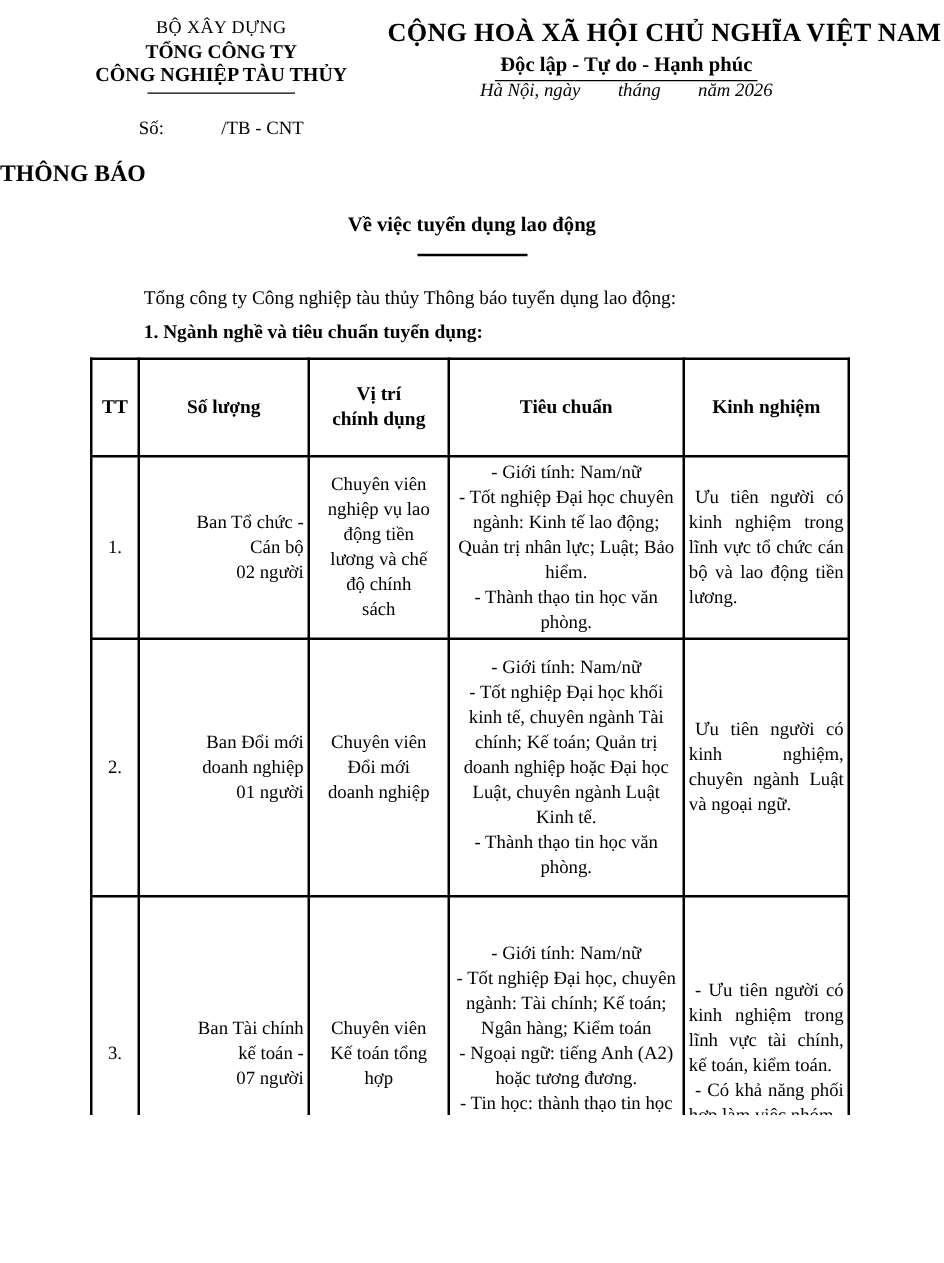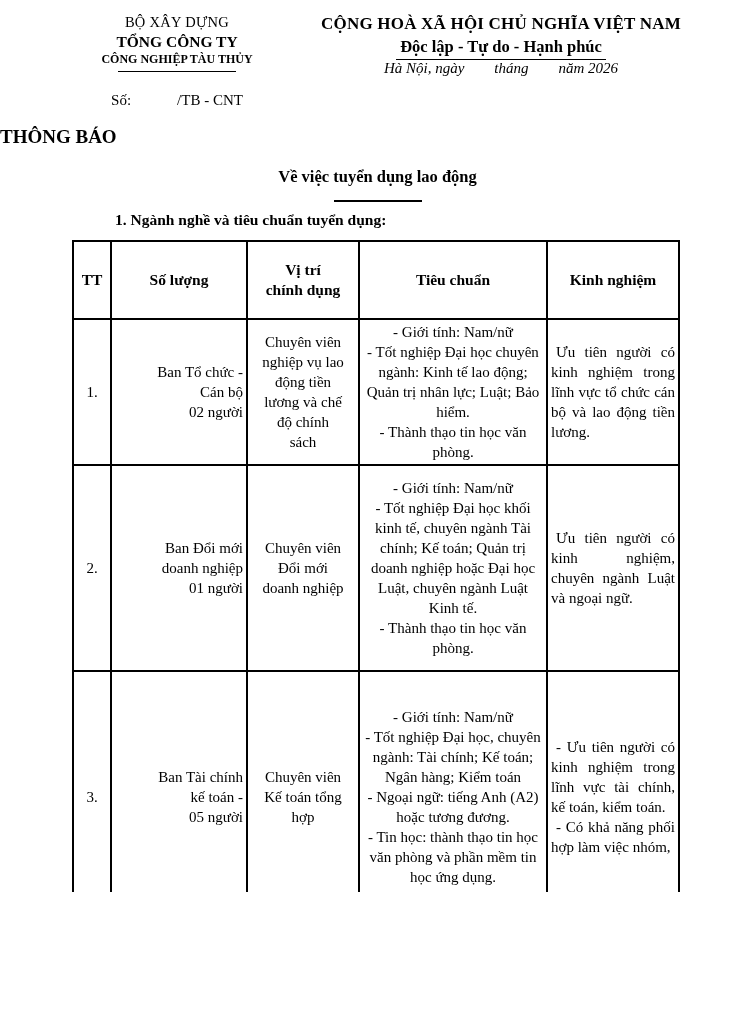--- a/index.html
+++ b/index.html
@@ -8,27 +8,27 @@
     font-family:"Liberation Serif", "DejaVu Serif", serif;
     color:#000;
   }
   .page { position:relative; width:755px; height:892px; overflow:hidden; }
 
   
   .header-row { display:flex; padding-top:14px; }
   .header-left { width:238px; margin-left:58px; text-align:center; }
   .hl1 { font-size:14.5px; letter-spacing:.3px; }
   .hl2 { font-size:15.5px; font-weight:bold; margin-top:2px; }
-  .hl3 { font-size:12px;  font-weight:bold; margin-top:1px; white-space:nowrap; }
+  .hl3 { font-size:16px;  font-weight:bold; margin-top:1px; white-space:nowrap; }
   .hl-underline { width:118px; border-top:1.5px solid #000; margin:4px auto 0; }
   .so-line { margin-top:20px; font-size:15px; }
   .so-gap { display:inline-block; width:46px; }
 
   .header-right { width:382px; margin-left:14px; text-align:center; }
-  .hr1 { font-size:17px; font-weight:bold; white-space:nowrap; letter-spacing:.2px; }
+  .hr1 { font-size:21px; font-weight:bold; white-space:nowrap; letter-spacing:.2px; }
   .hr2 { font-size:16.5px; font-weight:bold; margin-top:3px; }
   .hr-underline { width:210px; border-top:1.5px solid #000; margin:2px auto 0; }
   .date-line { font-size:15px; font-style:italic; white-space:pre; }
 
   
   .doc-title { text-align:left; font-weight:bold; font-size:19px; margin-top:17px; }
   .doc-subtitle { text-align:center; font-weight:bold; font-size:16.5px; margin-top:19px; }
   .title-divider { width:88px; border-top:2.5px solid #000; margin:13px auto 0; }
 
   
@@ -81,20 +81,21 @@
       <div class="hr2">Độc lập - Tự do - Hạnh phúc</div>
       <div class="hr-underline"></div>
       <div class="date-line">Hà Nội, ngày        tháng        năm 2026</div>
     </div>
   </div>
 
   <div class="doc-title">THÔNG BÁO</div>
   <div class="doc-subtitle">Về việc tuyển dụng lao động</div>
   <div class="title-divider"></div>
 
+  <p class="intro-par">Tổng công ty Công nghiệp tàu thủy Thông báo tuyển dụng lao động:</p>
   <p class="section-heading">1. Ngành nghề và tiêu chuẩn tuyển dụng:</p>
 
   <table class="doc-table">
     <colgroup>
       <col style="width:38px">
         <col style="width:136px">
         <col style="width:112px">
         <col style="width:188px">
         <col style="width:132px">
     </colgroup>
@@ -144,21 +145,21 @@
       </td>
       <td class="cell-exp">
         <p>Ưu tiên người có kinh nghiệm, chuyên ngành Luật và ngoại ngữ.</p>
       </td>
     </tr>
 
     <tr class="row-3">
       <td class="cell-tt">3.</td>
       <td class="cell-qty">Ban Tài chính
 kế toán -
-05 người</td>
+07 người</td>
       <td class="cell-pos">Chuyên viên
 Kế toán tổng
 hợp</td>
       <td class="cell-crit">
         <div>- Giới tính: Nam/nữ</div>
         <div>- Tốt nghiệp Đại học, chuyên ngành: Tài chính; Kế toán; Ngân hàng; Kiểm toán</div>
         <div>- Ngoại ngữ: tiếng Anh (A2) hoặc tương đương.</div>
         <div>- Tin học: thành thạo tin học văn phòng và phần mềm tin học ứng dụng.</div>
       </td>
       <td class="cell-exp">

